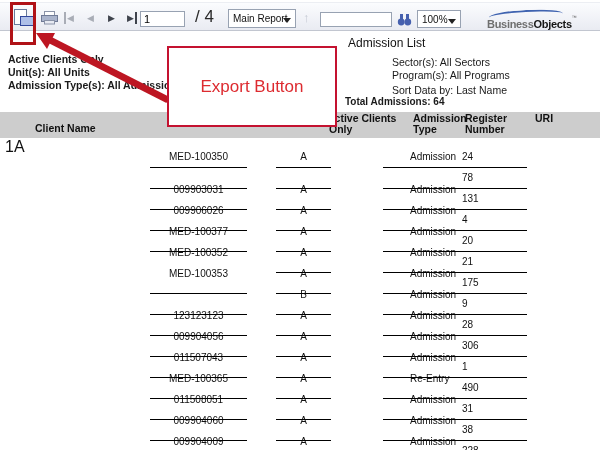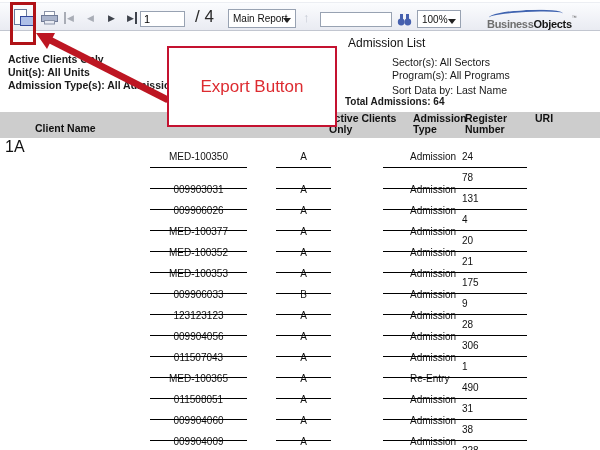--- a/index.html
+++ b/index.html
@@ -231,21 +231,20 @@
       </div>
       <div class="row">
         <div class="seg c1">MED-100353</div>
         <div class="seg c2">A</div>
         <div class="seg c3">
           <span class="type">Admission</span>
           <span class="reg">21</span>
         </div>
       </div>
       <div class="row">
-        <div class="seg c1">009906033</div>
         <div class="seg c2">B</div>
         <div class="seg c3">
           <span class="type">Admission</span>
           <span class="reg">175</span>
         </div>
       </div>
       <div class="row">
         <div class="seg c1">123123123</div>
         <div class="seg c2">A</div>
         <div class="seg c3">

